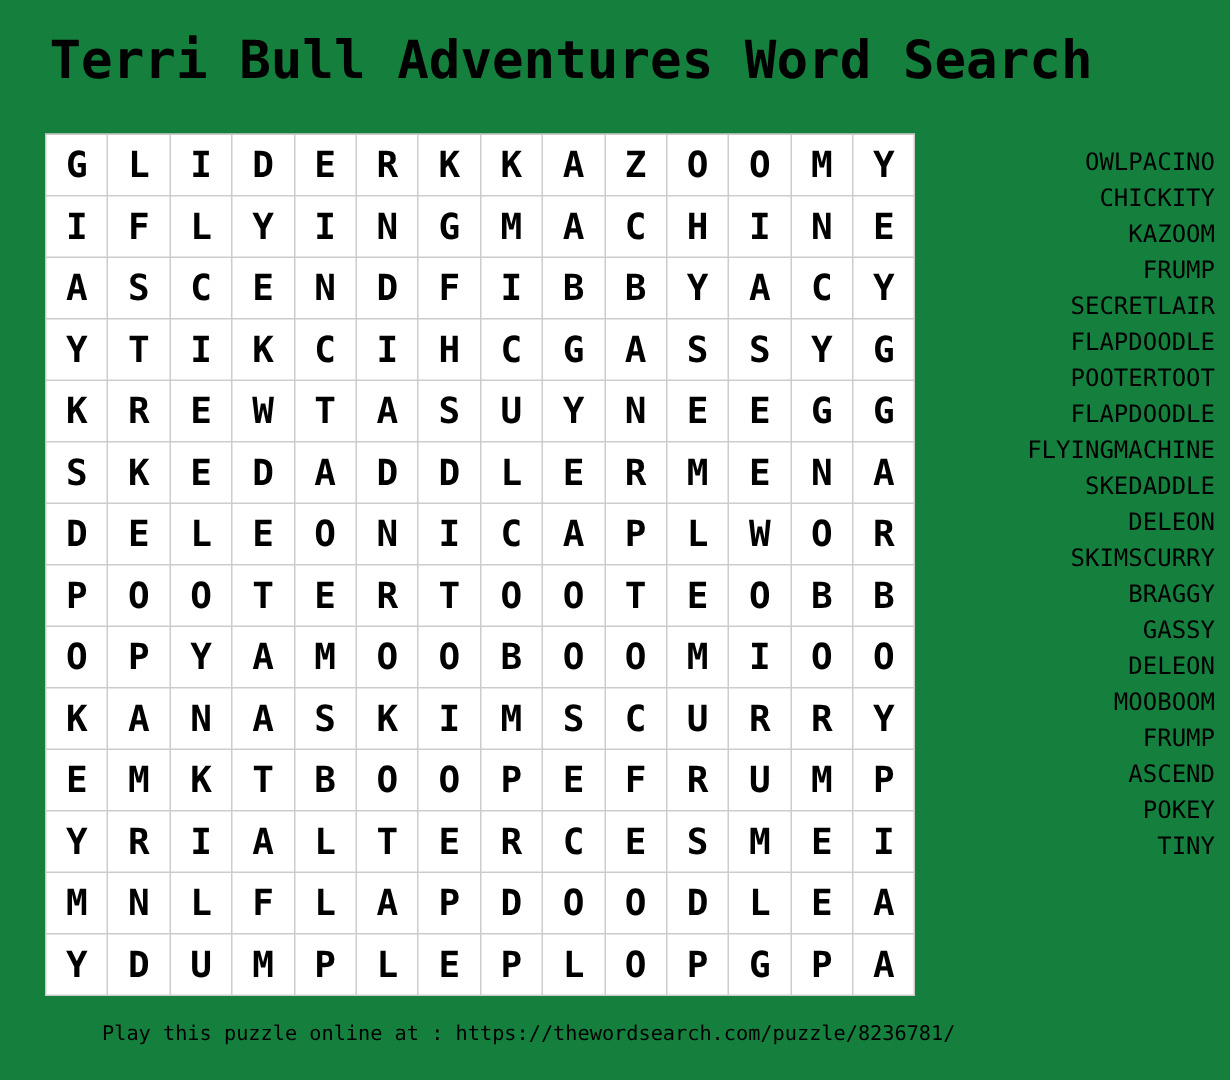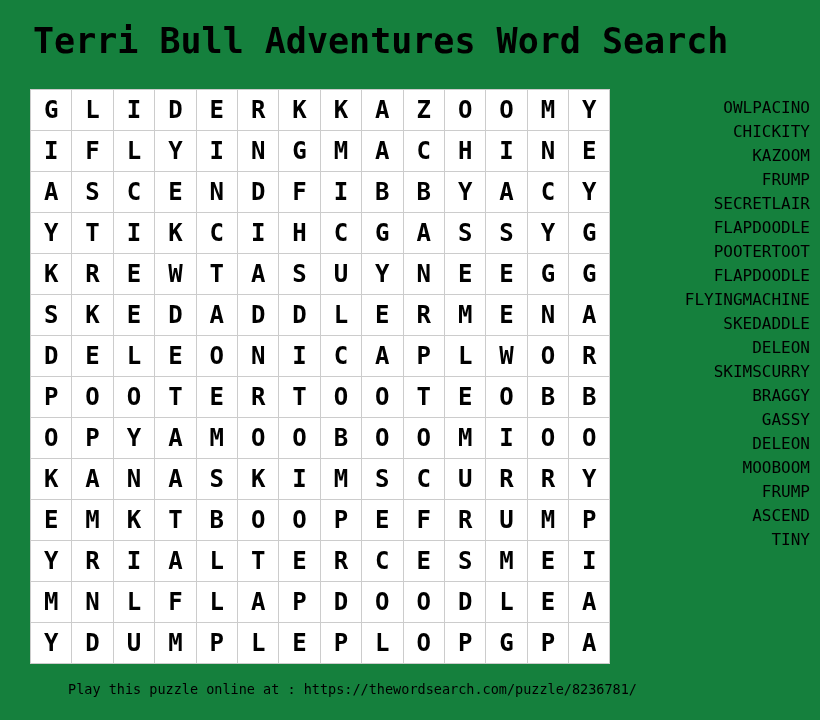--- a/index.html
+++ b/index.html
@@ -285,17 +285,18 @@
       <div class="word">FLYINGMACHINE</div>
       <div class="word">SKEDADDLE</div>
       <div class="word">DELEON</div>
       <div class="word">SKIMSCURRY</div>
       <div class="word">BRAGGY</div>
       <div class="word">GASSY</div>
       <div class="word">DELEON</div>
       <div class="word">MOOBOOM</div>
       <div class="word">FRUMP</div>
       <div class="word">ASCEND</div>
+      <div class="word">POKEY</div>
       <div class="word">TINY</div>
     </div>
 
   <div class="footer">Play this puzzle online at : https://thewordsearch.com/puzzle/8236781/</div>
 </div>
 
 </body></html>

